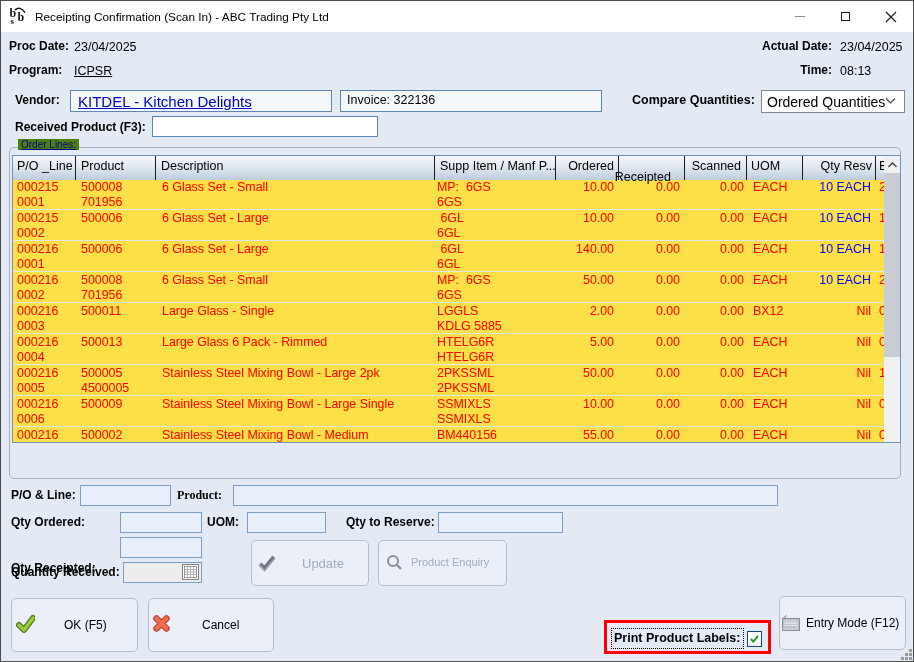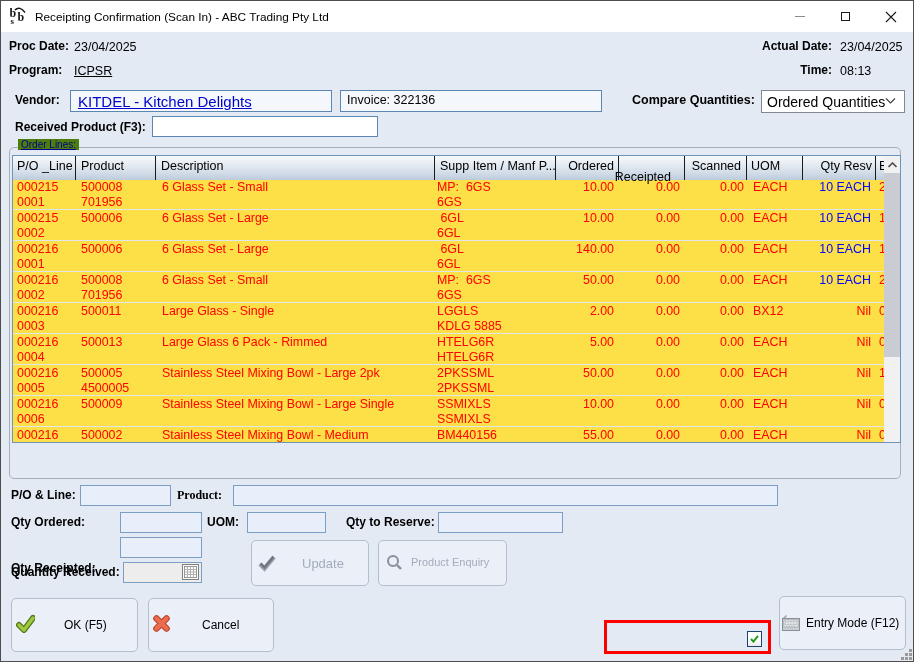--- a/index.html
+++ b/index.html
@@ -284,20 +284,21 @@
   <div class="abs" style="left:63px;top:617px;font-size:12px;color:#000;">OK (F5)</div>
 
   <div class="btn" style="left:147px;top:597px;width:126px;height:54px;"></div>
   <svg class="abs" style="left:152px;top:614px;" width="17" height="17" viewBox="0 0 17 17">
     <path d="M3.5 3.5 L13.5 13.5 M13.5 3.5 L3.5 13.5" fill="none" stroke="#bc4a33" stroke-width="6.6" stroke-linecap="round"></path>
     <path d="M3.5 3.5 L13.5 13.5 M13.5 3.5 L3.5 13.5" fill="none" stroke="#ec6c50" stroke-width="4.2" stroke-linecap="round"></path>
   </svg>
   <div class="abs" style="left:201px;top:617px;font-size:12px;color:#000;">Cancel</div>
 
   <div class="abs" style="left:603px;top:619px;width:167px;height:34px;border:3px solid #ff0000;"></div>
+  <div class="abs" style="left:610px;top:627px;border:1px dotted #000;padding:2px 3px 3px 2px;font-weight:bold;font-size:12.5px;">Print Product Labels:</div>
   <div class="abs" style="left:746px;top:630px;width:15px;height:16px;border:1.5px solid #17456e;background:linear-gradient(#fff 60%,#ececec);"></div>
   <svg class="abs" style="left:749px;top:634px;" width="9" height="8" viewBox="0 0 9 8">
       <path d="M1 4 L3.4 6.6 L8 0.8" fill="none" stroke="#1e9e1e" stroke-width="2"></path>
     </svg>
 
   <div class="btn" style="left:778px;top:595px;width:127px;height:54px;"></div>
   <svg class="abs" style="left:781px;top:613px;" width="19" height="17" viewBox="0 0 19 17">
     <path d="M1 4 L4 1 L5 2 L3 4 Z" fill="#9aa0a6"></path>
     <rect x="0.5" y="4.5" width="17" height="12" fill="#c9ced4" stroke="#8a9097"></rect>
     <rect x="2" y="6" width="14" height="7" fill="#f2f4f6" stroke="#9aa0a6" stroke-width="0.7"></rect>

